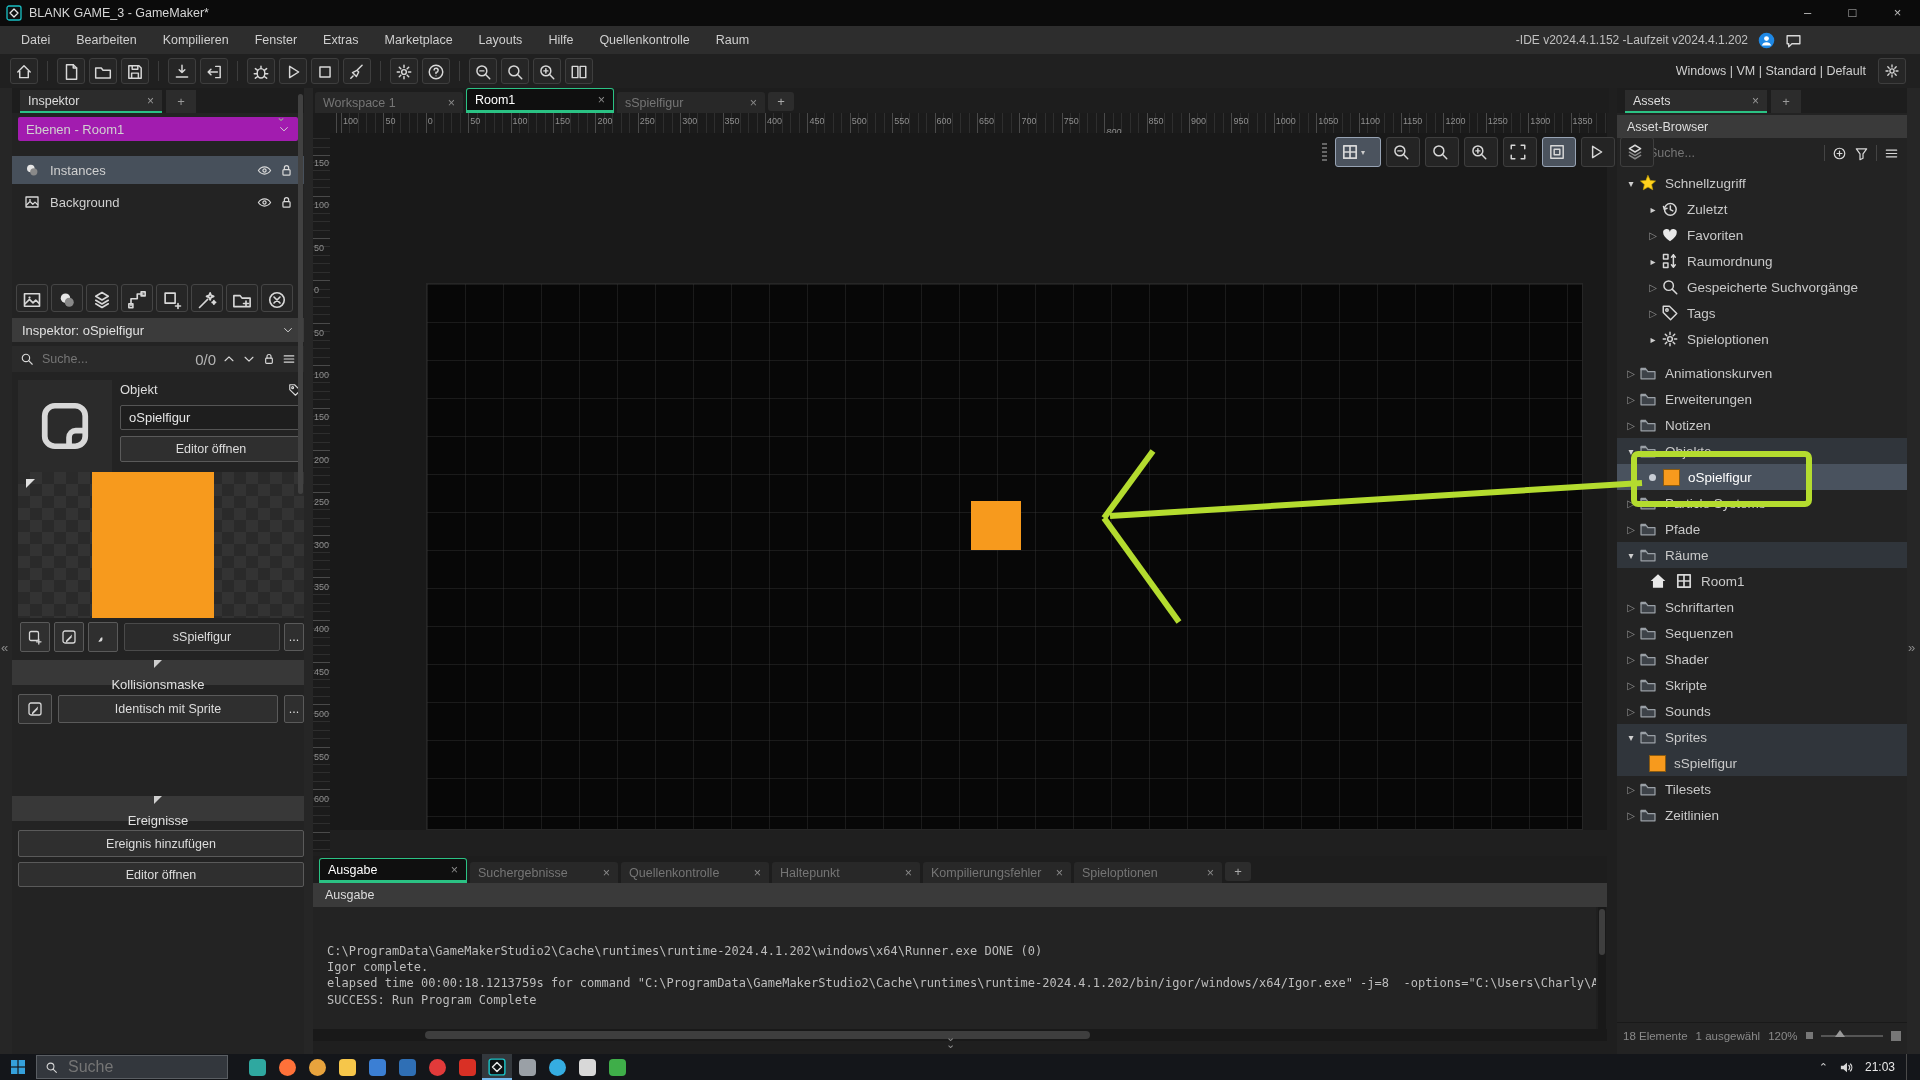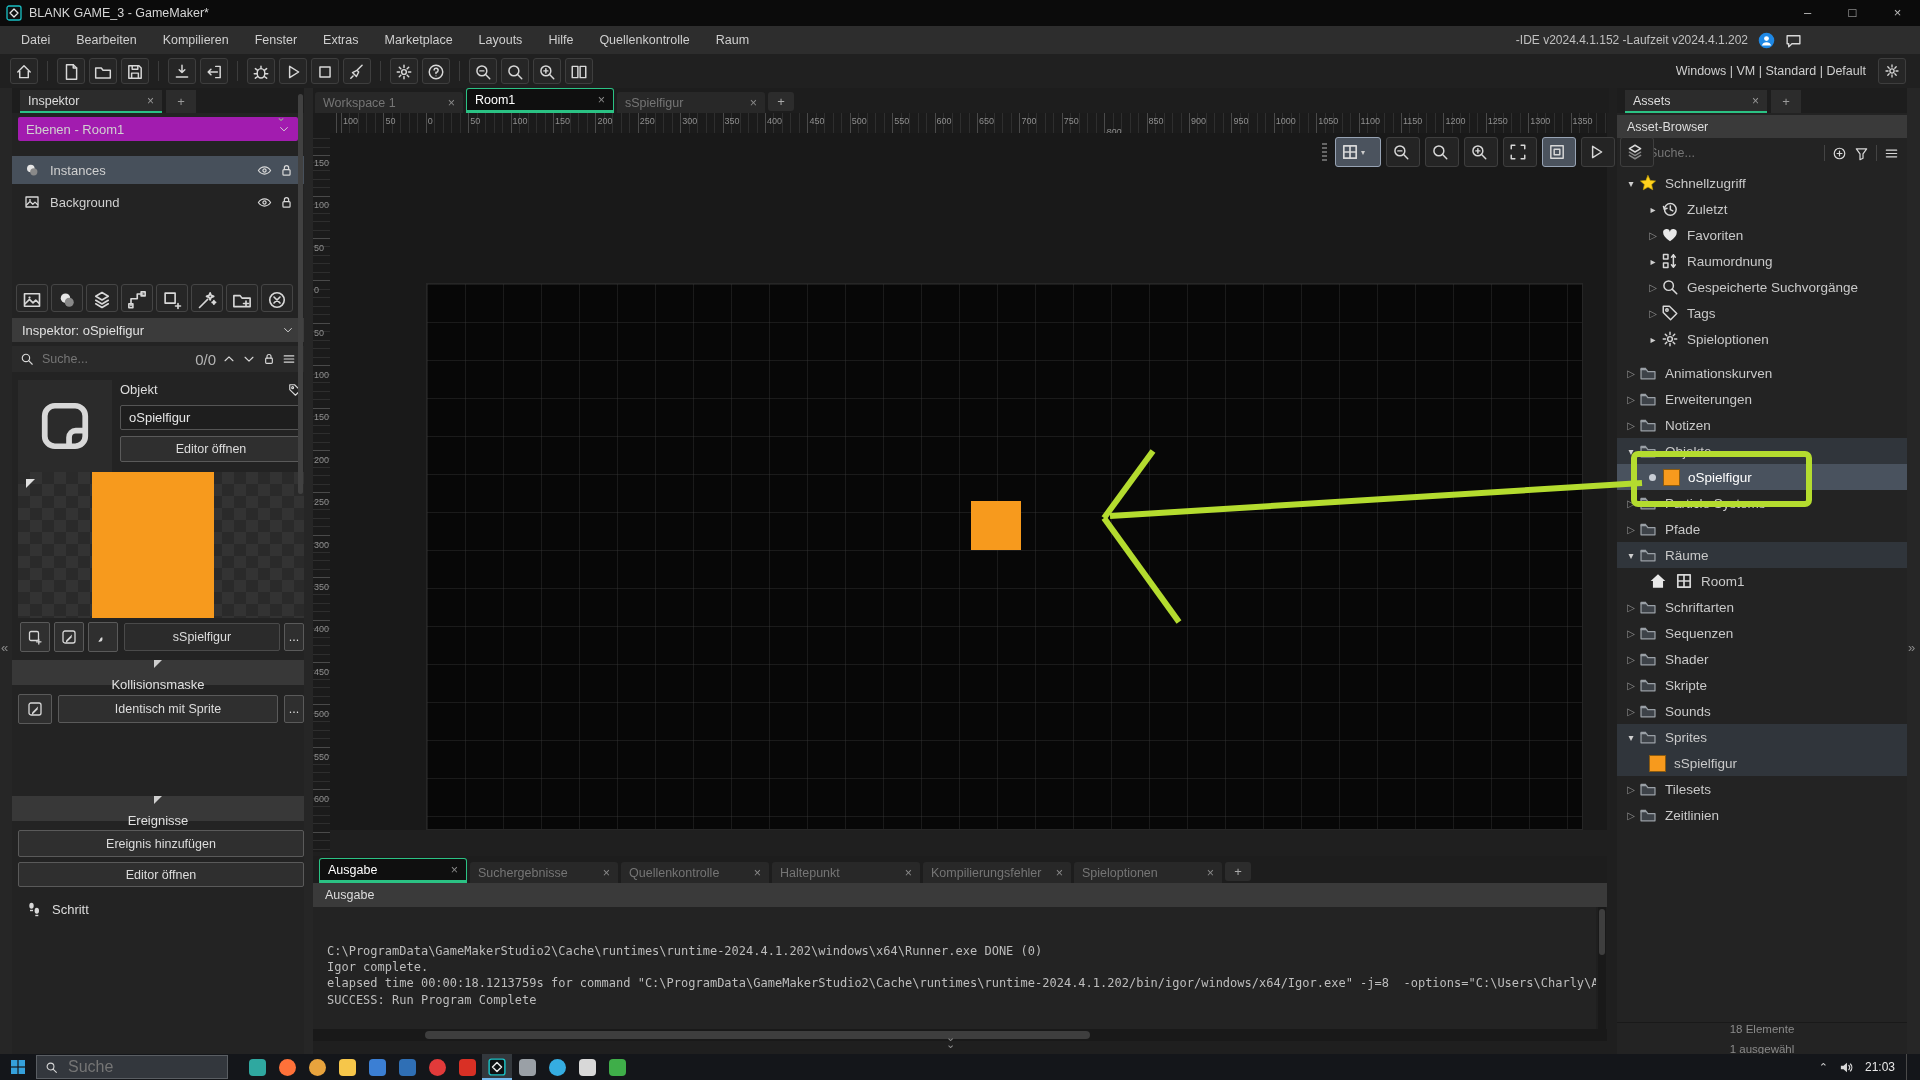--- a/index.html
+++ b/index.html
@@ -129,21 +129,21 @@
   .arow{height:26px;display:flex;align-items:center;padding-left:6px;box-sizing:border-box;color:#c9c9c9;}
   .arow.hl{background:#30353b;}
   .arow.sel{background:#49525e;color:#fff;}
   .arow.gend{margin-bottom:8px;}
   .arr{width:16px;font-size:10px;color:#cfcfcf;text-align:center;flex:none;}
   .arr.hollow{color:#8f8f8f;}
   .aic{width:18px;height:18px;margin-right:8px;}
   .adot{width:7px;height:7px;border-radius:50%;background:#c9ced6;margin-right:7px;flex:none;}
   .spricon{width:17px;height:17px;background:#f79a1d;border:1px solid #8a5a10;box-sizing:border-box;margin-right:8px;flex:none;}
   .alabel{font-size:13.5px;white-space:nowrap;}
-  .astatus{position:absolute;left:0;top:934px;width:290px;height:26px;border-top:1px solid #191919;display:flex;align-items:center;font-size:11.5px;color:#8a8a8a;padding:0 6px;gap:8px;box-sizing:border-box;flex-direction:column;}
+  .astatus{position:absolute;left:0;top:934px;width:290px;height:26px;border-top:1px solid #191919;display:flex;align-items:center;font-size:11.5px;color:#8a8a8a;padding:0 6px;gap:8px;box-sizing:border-box;}
   .sl-sq{width:7px;height:7px;background:#777;}
   .sl-track{width:62px;height:2px;background:#555;position:relative;}
   .sl-thumb{position:absolute;left:14px;top:-5px;width:0;height:0;border-left:5px solid transparent;border-right:5px solid transparent;border-bottom:7px solid #999;}
   .sl-end{width:10px;height:10px;background:#777;}
   
   .anno{position:absolute;left:0;top:0;width:1920px;height:1080px;pointer-events:none;z-index:60;}
   
   .taskbar{position:absolute;left:0;top:1054px;width:1920px;height:26px;background:#14161a;display:flex;align-items:center;z-index:70;}
   .tstart{width:36px;height:26px;display:flex;align-items:center;justify-content:center;}
   .tsearch{width:192px;height:24px;background:#33373d;border:1px solid #5a5e63;display:flex;align-items:center;gap:8px;padding:0 8px;box-sizing:border-box;color:#cfcfcf;font-size:12px;}
@@ -594,35 +594,20 @@
       <span class="ic" id="flag-ic" style="margin-left:auto">
           <svg viewBox="0 0 16 16">
             <g fill="none" stroke="#d8d8d8" stroke-width="1.3" stroke-linecap="round" stroke-linejoin="round">
               <path d="M4 14.5V2M4 2.8h8.5L10.3 5.4l2.2 2.6H4"></path>
             </g>
           </svg>
         </span>
     </div>
     <div class="btn addbtn">Ereignis hinzufügen</div>
     <div class="btn openbtn2">Editor öffnen</div>
-    <div class="evlist" id="events-list">
-        <div class="evrow">
-          <span class="ic">
-            <svg viewBox="0 0 16 16">
-              <g fill="none" stroke="#d8d8d8" stroke-width="1.3" stroke-linecap="round" stroke-linejoin="round">
-                <ellipse cx="5.5" cy="4.8" rx="2.2" ry="3" fill="#d8d8d8" stroke="none"></ellipse>
-                <path d="M4 8.8h3v1.4H4z" fill="#d8d8d8" stroke="none"></path>
-                <ellipse cx="10.8" cy="9.8" rx="2.2" ry="3" fill="#d8d8d8" stroke="none"></ellipse>
-                <path d="M9.3 13.8h3v1.4h-3z" fill="#d8d8d8" stroke="none"></path>
-              </g>
-            </svg>
-          </span>
-          <span>Schritt</span>
-        </div>
-      </div>
     <div class="ivscroll"></div>
   </div>
 
   <div class="etabs" id="editor-tabs">
       <div class="etab">
         <span>Workspace 1</span>
         <span class="x">×</span>
       </div>
       <div class="etab active">
         <span>Room1</span>

